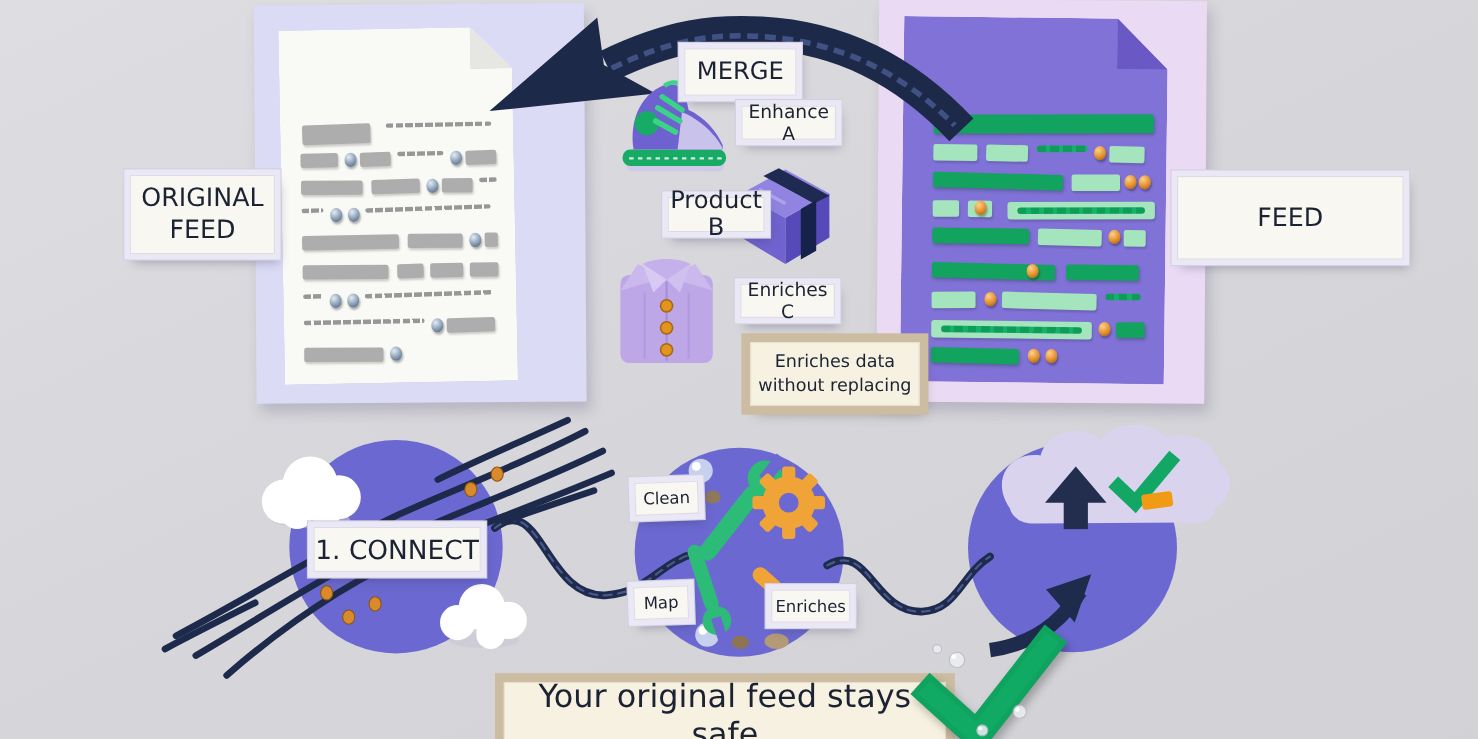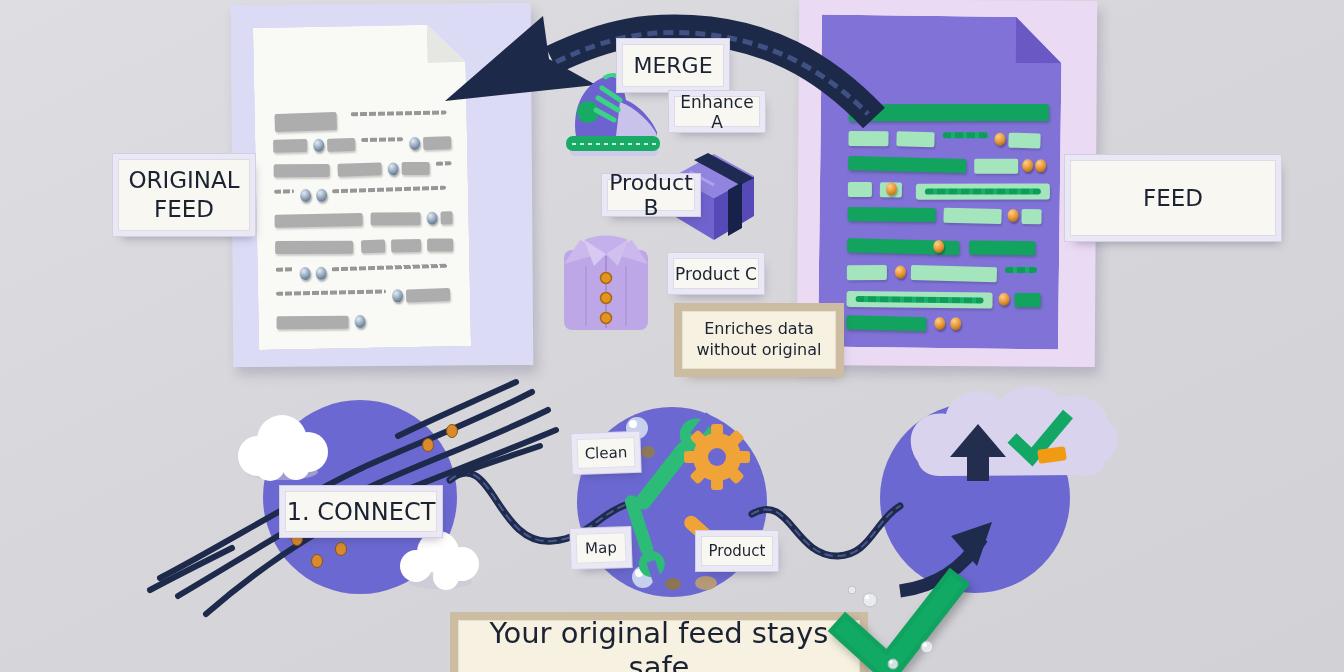--- a/index.html
+++ b/index.html
@@ -44,21 +44,21 @@
   }
   .card.tan{background:#f6f1e1;border:1px solid #e8e0cc;box-shadow:0 0 0 8px #cbbca2,5px 8px 10px rgba(80,65,40,.35);}
   .lbl-merge{left:622px;top:10px;width:100px;height:41px;font-size:22px;margin-top:34px;}
   .lbl-origfeed{left:118px;top:159px;width:130px;height:70px;font-size:23px;line-height:1.25;}
   .lbl-suppfeed{left:1070px;top:160px;width:204px;height:74px;font-size:23px;line-height:1.25;}
   .lbl-prodA{left:674px;top:96px;width:84px;height:29px;font-size:17px;}
   .lbl-prodB{left:574px;top:179px;width:86px;height:30px;font-size:22px;margin-left:33px;}
   .lbl-prodC{left:673px;top:258px;width:84px;height:29px;font-size:17px;}
   .lbl-enrich{left:682px;top:311px;width:152px;height:56px;font-size:16px;line-height:1.3;}
   .lbl-step{font-size:24px;}
-  .lbl-step1{left:285px;top:491px;width:150px;height:39px;text-align:right;}
+  .lbl-step1{left:285px;top:479px;width:150px;height:39px;text-align:right;}
   .lbl-step2{left:598px;top:479px;width:148px;height:39px;}
   .lbl-step3{left:902px;top:479px;width:146px;height:39px;}
   .lbl-tag{font-size:15px;}
   .lbl-clean{left:577px;top:438px;width:56px;height:28px;transform:rotate(-2deg);}
   .lbl-map{left:576px;top:533px;width:48px;height:28px;transform:rotate(-2deg);}
   .lbl-enhance{left:701px;top:536px;width:70px;height:28px;}
   .banner{left:458px;top:620px;width:400px;height:58px;font-size:29px;}
 </style>
 </head>
 <body>
@@ -314,37 +314,37 @@
   <div class="card lbl-suppfeed">
     <span>FEED</span>
   </div>
   <div class="card lbl-prodA">
     <span>Enhance A</span>
   </div>
   <div class="card lbl-prodB">
     <span>Product B</span>
   </div>
   <div class="card lbl-prodC">
-    <span>Product C</span>
+    <span>Enriches C</span>
   </div>
   <div class="card tan lbl-enrich">
     <span>Enriches data</span>
-    <span>without original</span>
+    <span>without replacing</span>
   </div>
   <div class="card lbl-step lbl-step1">
     <span>1. CONNECT</span>
   </div>
   <div class="card lbl-tag lbl-clean">
     <span>Clean</span>
   </div>
   <div class="card lbl-tag lbl-map">
     <span>Map</span>
   </div>
   <div class="card lbl-tag lbl-enhance">
-    <span>Product</span>
+    <span>Enriches</span>
   </div>
   <div class="card tan banner">
     <span>Your original feed stays safe</span>
   </div>
 
   <svg class="decor-top" viewBox="0 0 1344 672">
     <g style="filter:drop-shadow(3px 5px 4px rgba(0,0,0,.25))">
       <path d="M846 630 L888 668 L952 586" stroke="#0fa35f" stroke-width="26" fill="none" stroke-linecap="square"></path>
       <path d="M846 630 L888 668 L952 586" stroke="#12b06a" stroke-width="16" fill="none" stroke-linecap="square" opacity=".55"></path>
     </g>

